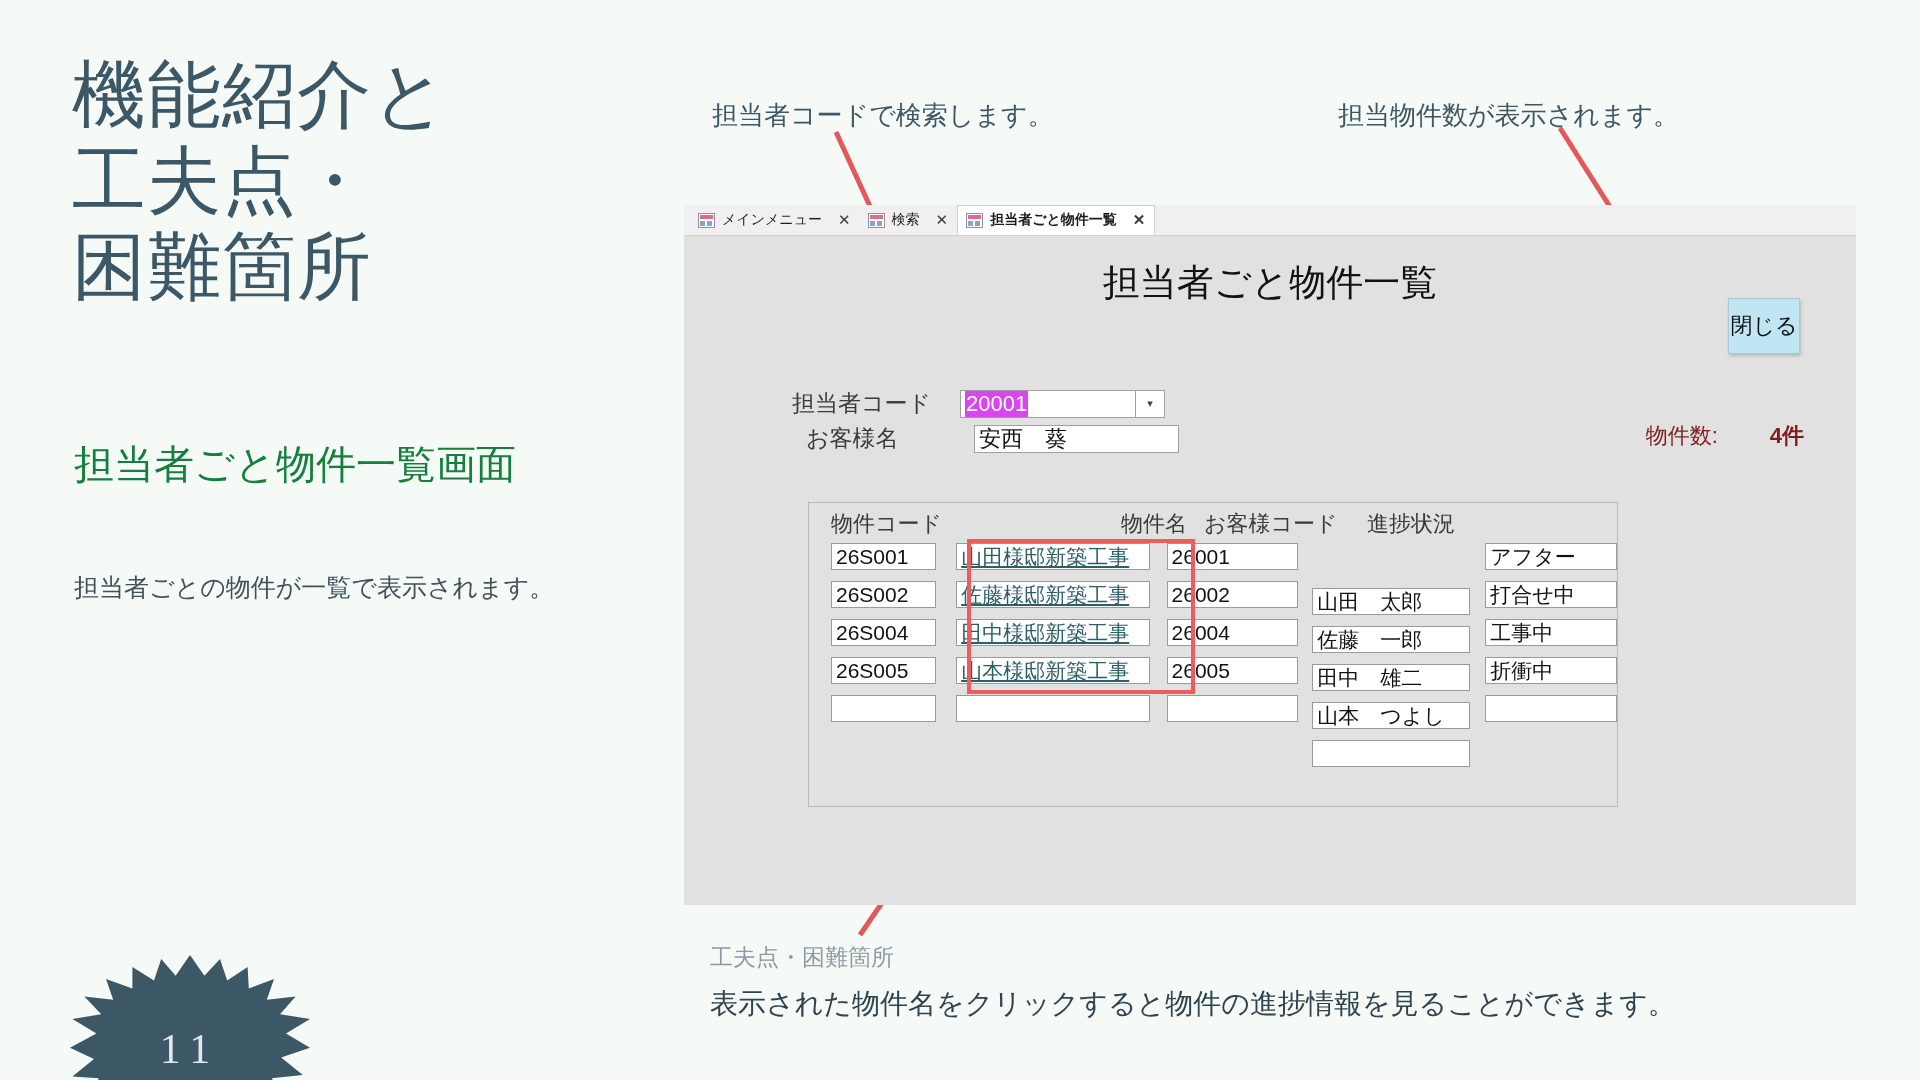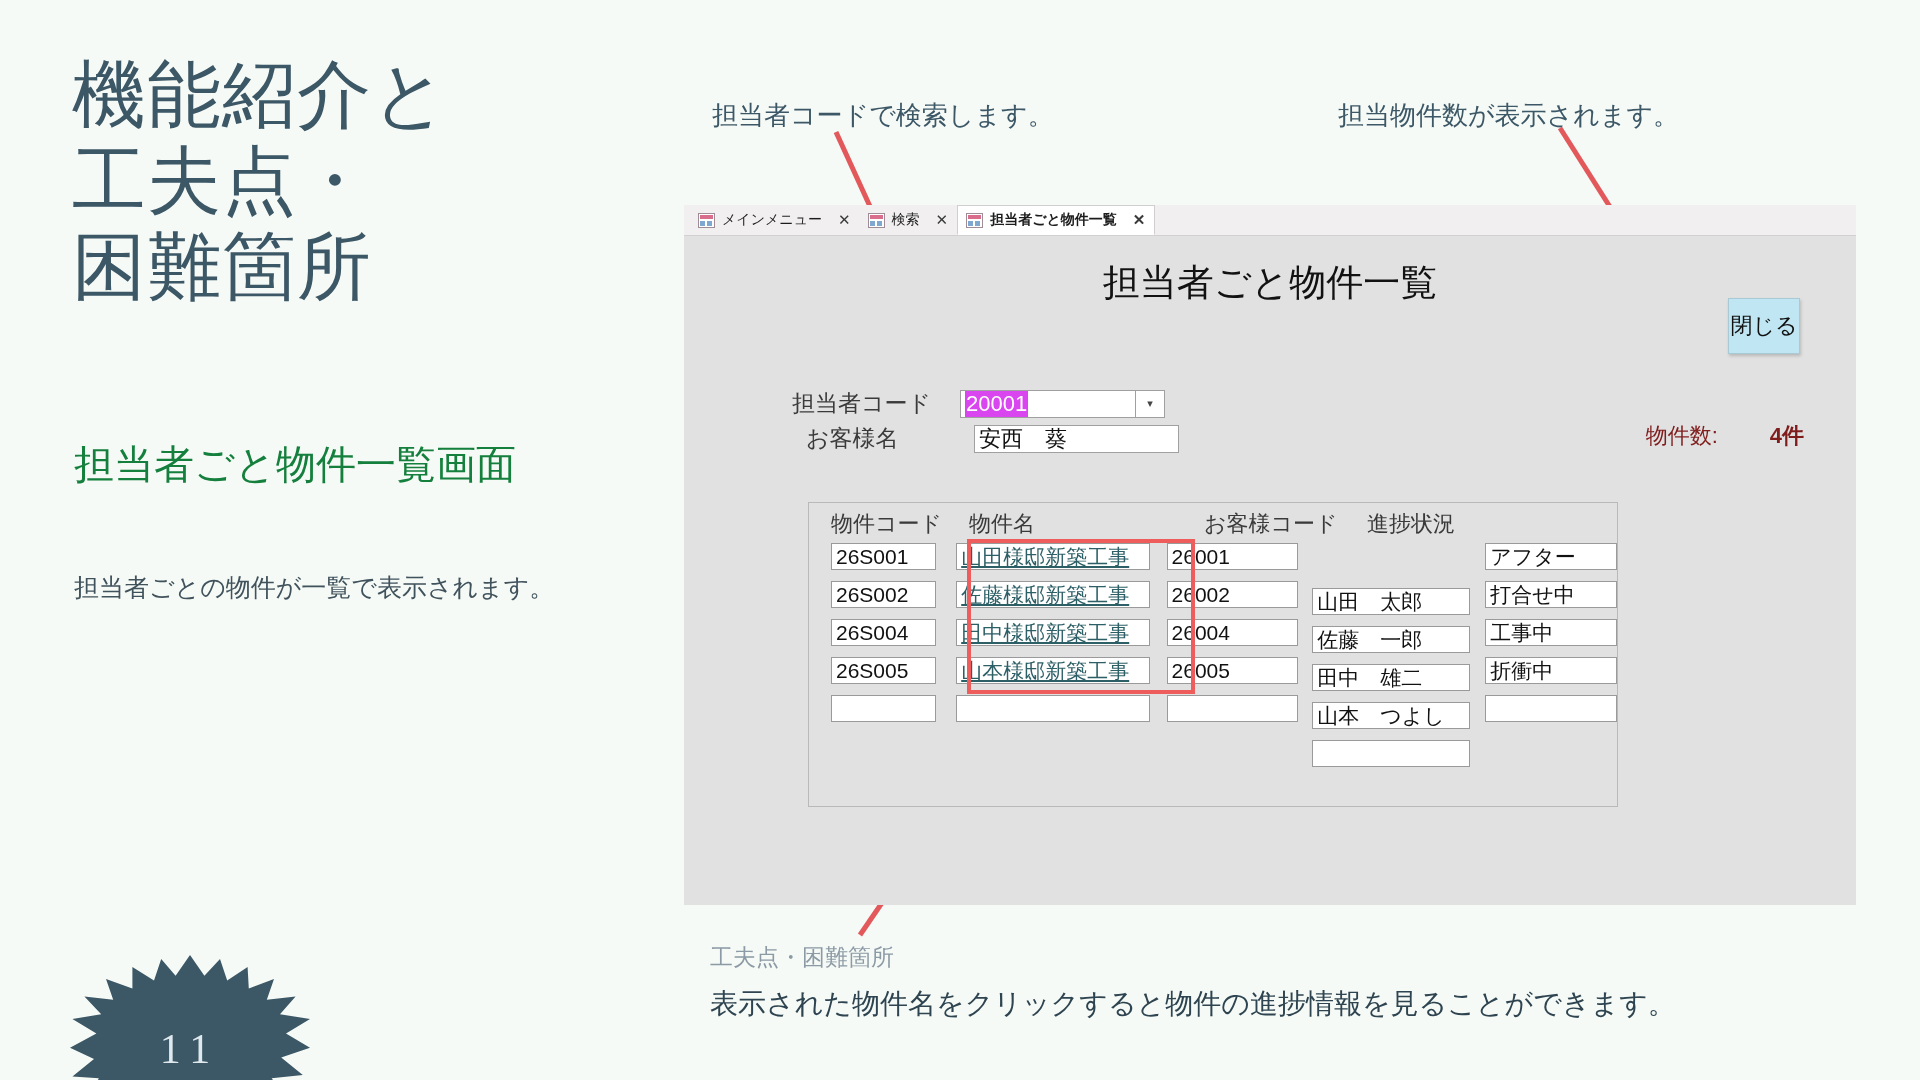--- a/index.html
+++ b/index.html
@@ -272,21 +272,21 @@
     text-decoration: underline;
   }
   
   .c0 { width: 118px; margin-left: 22px; }
   .c1 { width: 218px; margin-left: 20px; }
   .c2 { width: 148px; margin-left: 17px; }
   .c3 { width: 178px; margin-left: 14px; margin-top: 45px; }
   .c4 { width: 148px; margin-left: 15px; }
 
   .h0 { width: 118px; margin-left: 22px; }
-  .h1 { width: 218px; margin-left: 20px; }
+  .h1 { width: 218px; margin-left: 20px; text-align: right; }
   .h2 { width: 148px; margin-left: 17px; }
   .h3 { width: 178px; margin-left: 14px; }
   .h4 { width: 148px; margin-left: 15px; }
 
   #name-highlight {
     position: absolute;
     left: 158px;
     top: 36px;
     width: 228px;
     height: 155px;

